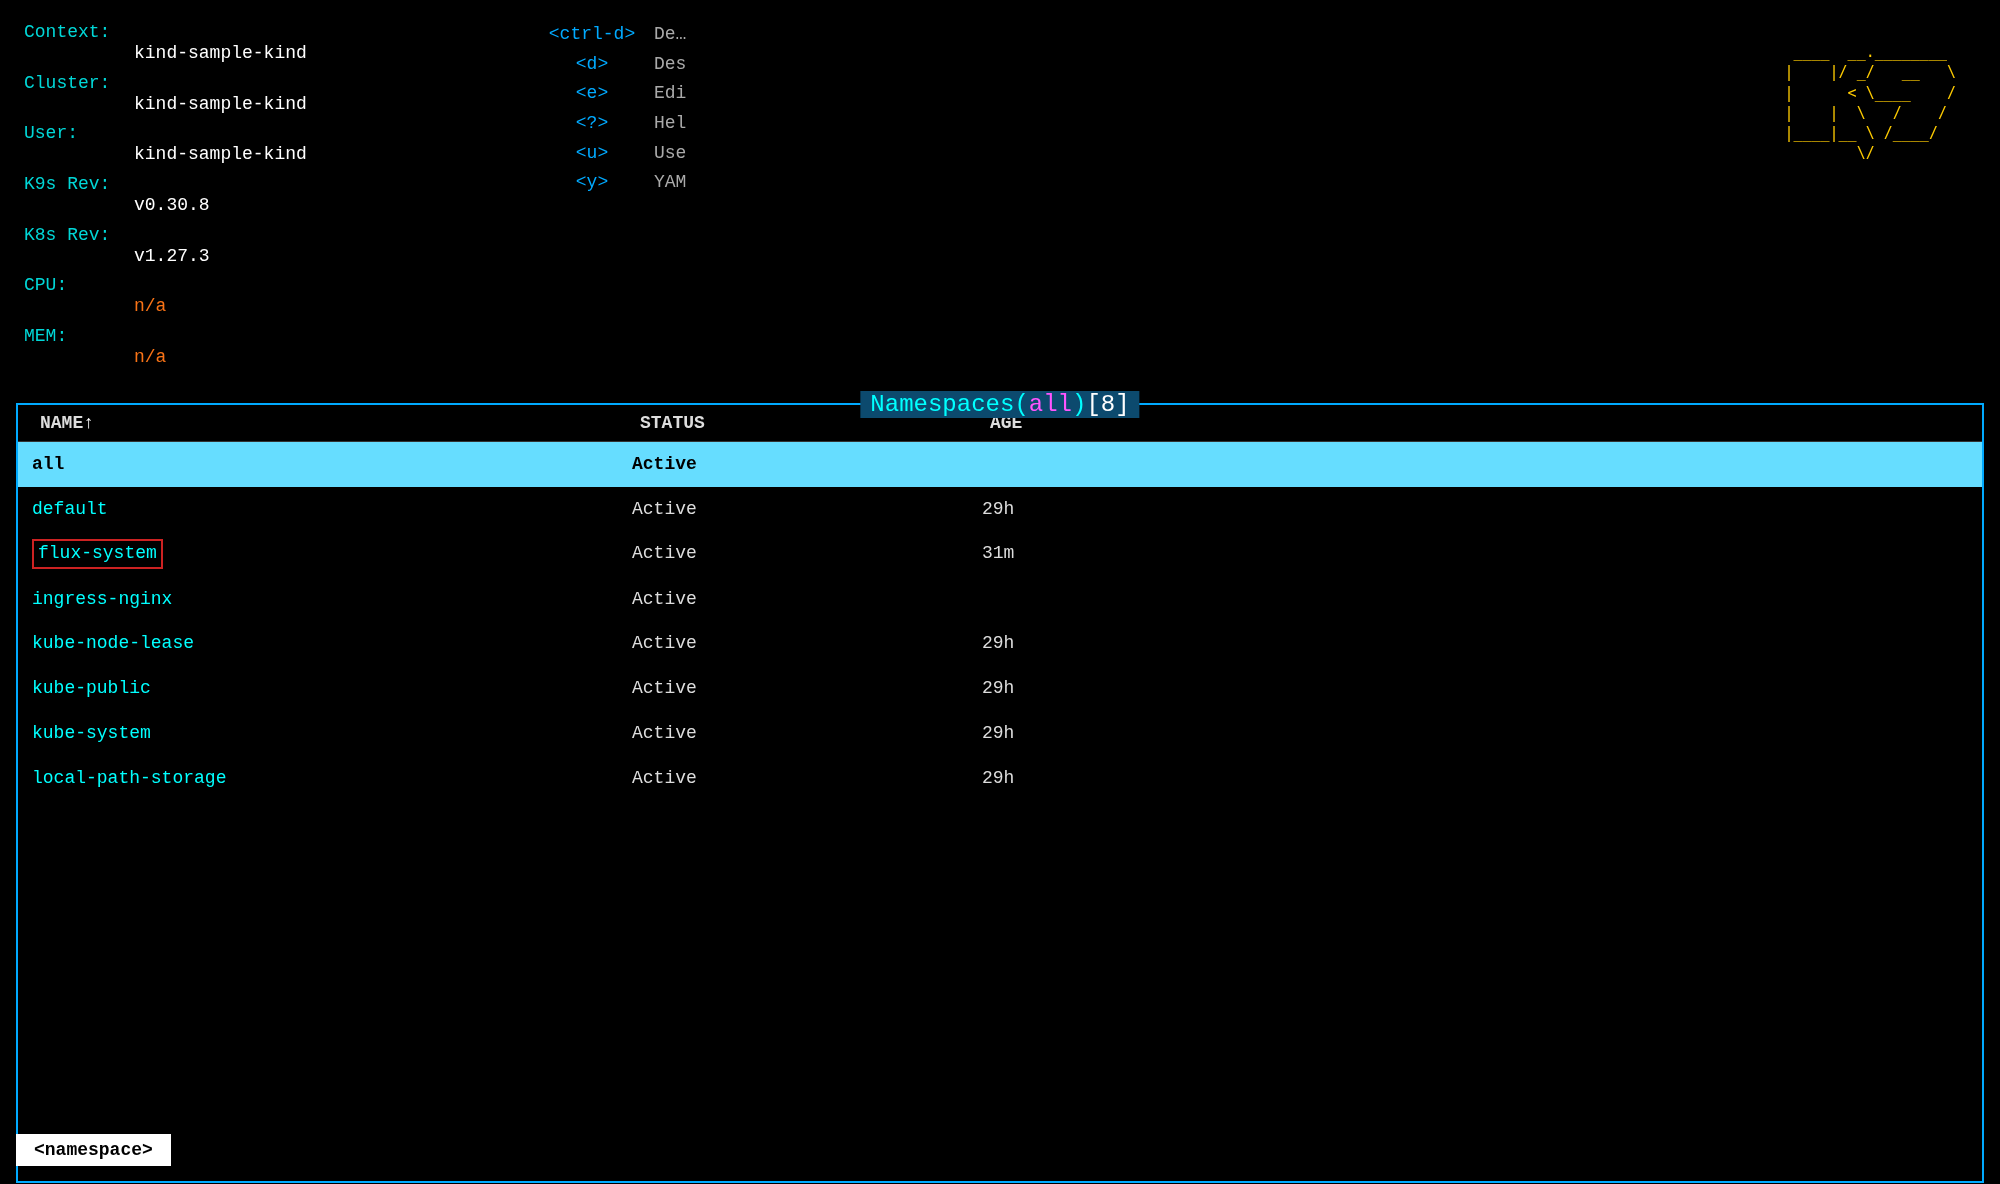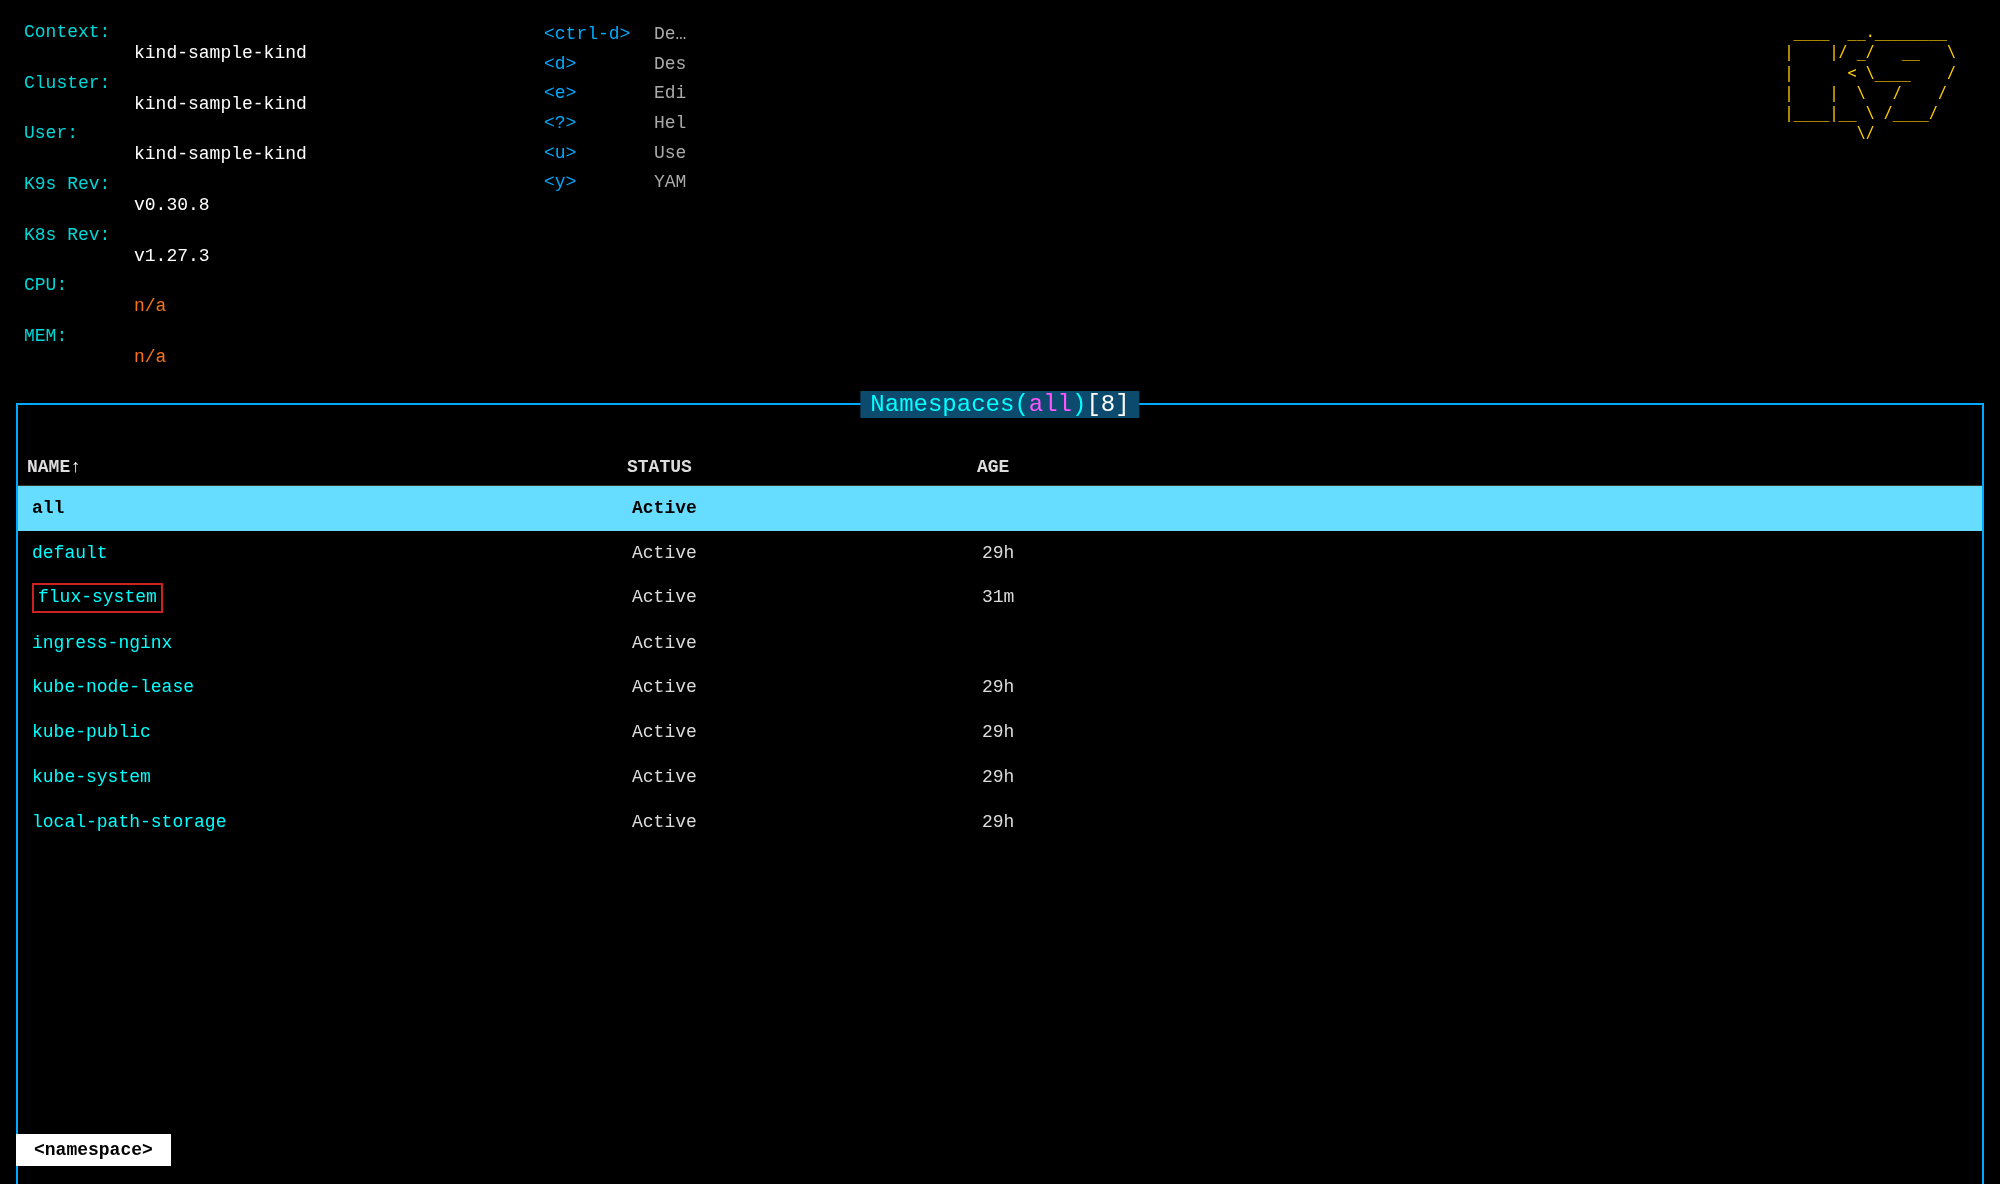--- a/index.html
+++ b/index.html
@@ -41,33 +41,34 @@
       padding-top: 2px;
     }
     .shortcut-row {
       display: flex;
       line-height: 1.65;
       align-items: center;
     }
     .shortcut-key {
       color: #00aaff;
       width: 110px;
-      text-align: left;
+      text-align: center;
       padding-right: 14px;
     }
     .shortcut-desc {
       color: #aaa;
     }
     .logo-area {
       flex: 1;
       display: flex;
       align-items: flex-start;
       justify-content: flex-end;
       padding-right: 20px;
       padding-top: 4px;
+      margin-top: 20px;
     }
     .logo-ascii {
       color: #ffcc00;
       font-size: 15px;
       line-height: 1.35;
       white-space: pre;
     }
     .main-panel {
       margin: 0 16px;
       border: 2px solid #00aaff;
@@ -88,25 +89,24 @@
       color: #00ffff;
     }
     .panel-title .ns-all {
       color: #ff55ff;
     }
     .panel-title .ns-count {
       color: #fff;
     }
     .table-header {
       display: flex;
-      padding: 8px 9px;
+      padding: 8px 22px;
       color: #ddd;
       font-weight: bold;
       border-bottom: 1px solid #333;
-      margin-top: 44px;
     }
     .col-name {
       flex: 0 0 600px;
     }
     .col-status {
       flex: 0 0 350px;
     }
     .col-age {
       flex: 1;
     }

